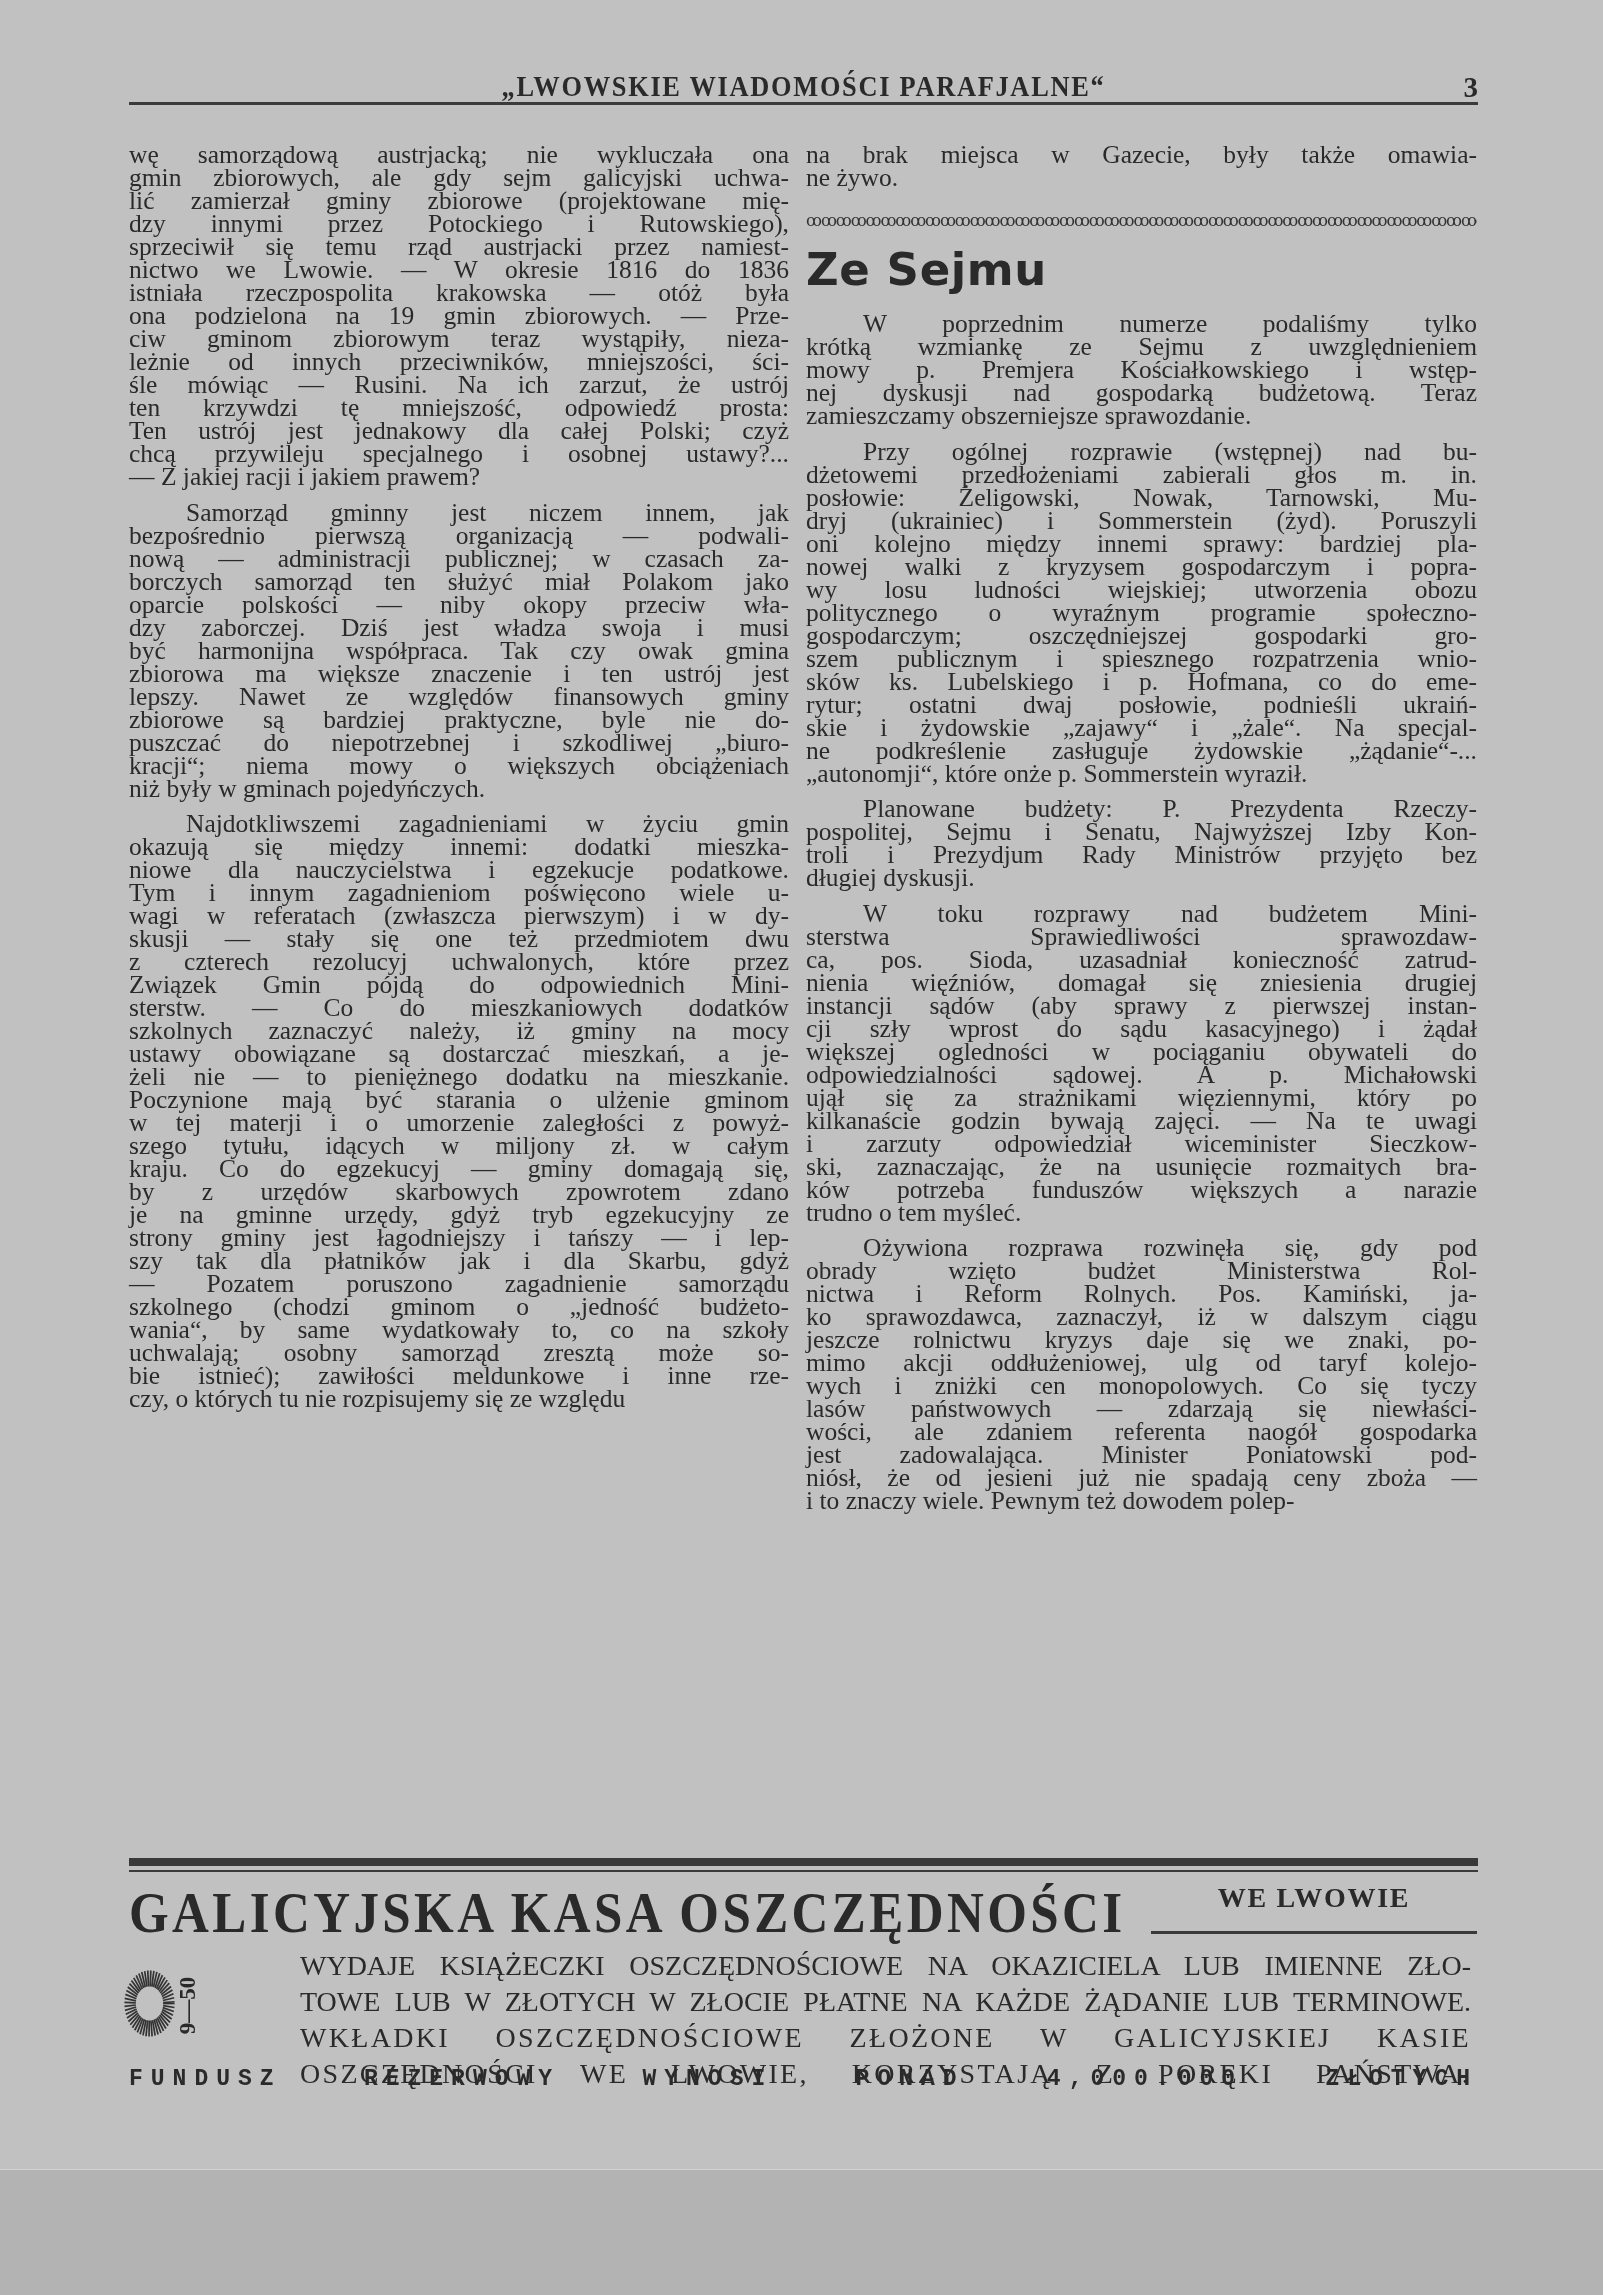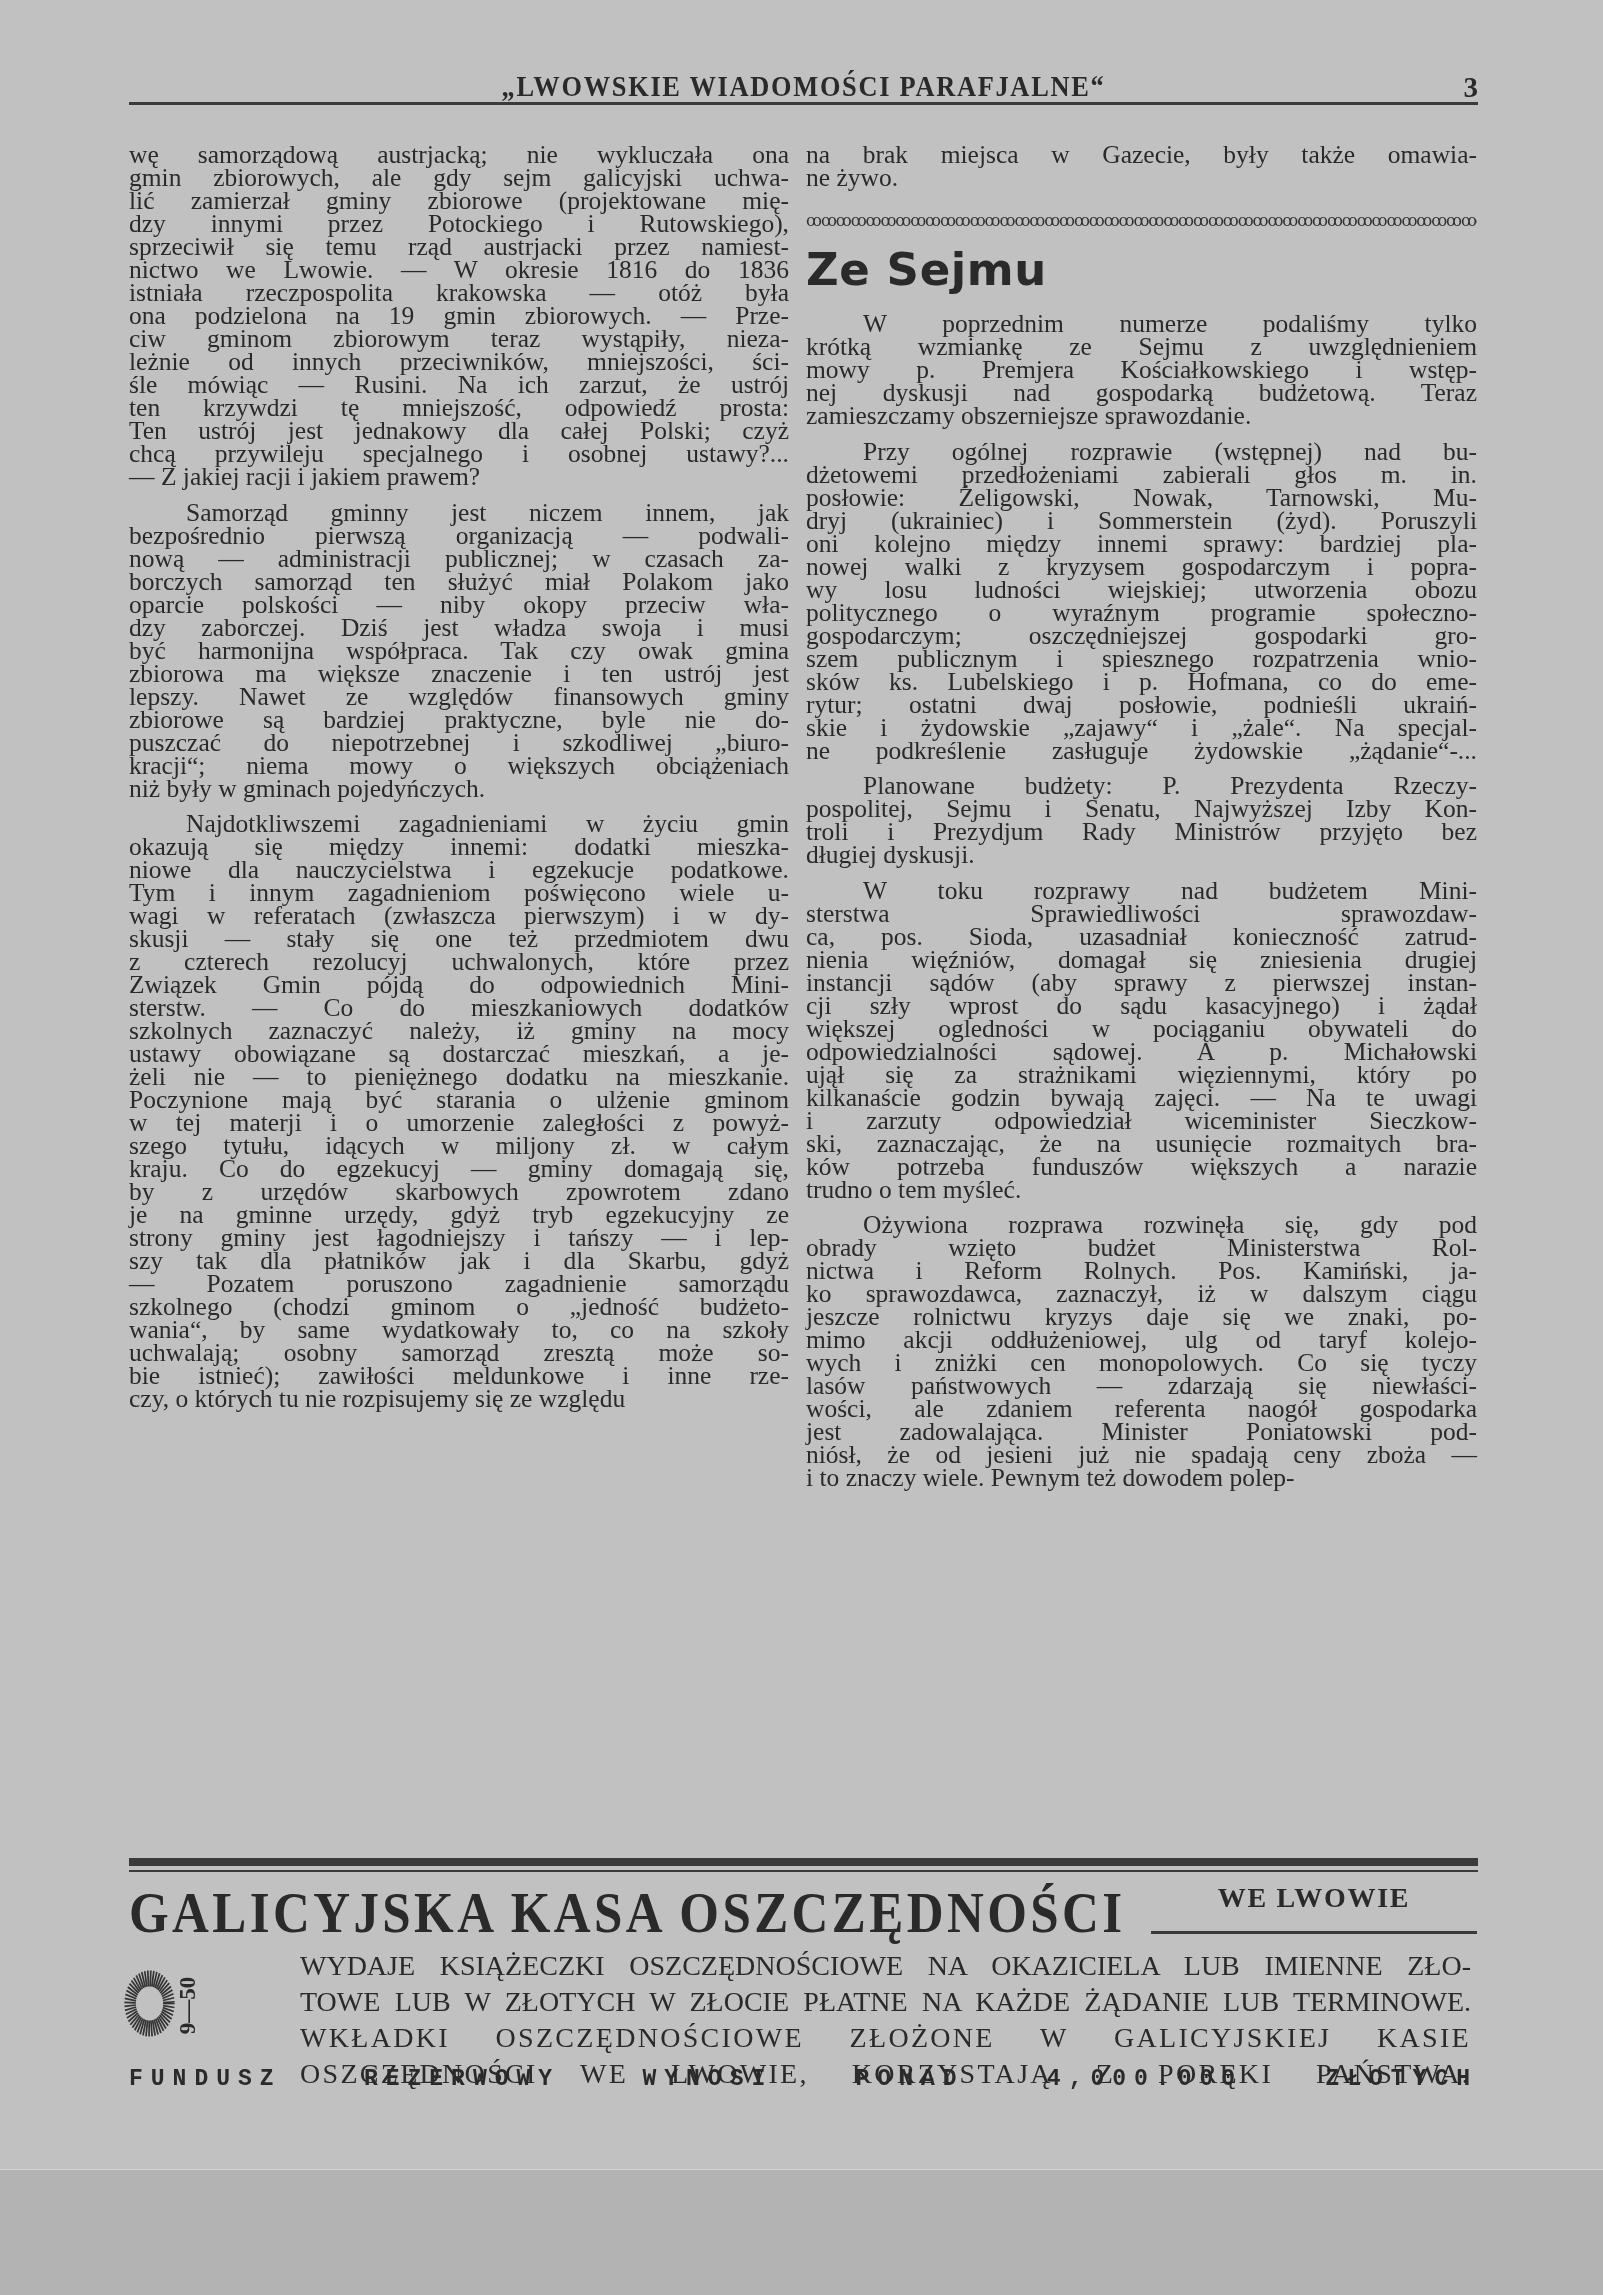--- a/index.html
+++ b/index.html
@@ -182,20 +182,21 @@
       <p>oni kolejno między innemi sprawy: bardziej pla-</p>
       <p>nowej walki z kryzysem gospodarczym i popra-</p>
       <p>wy losu ludności wiejskiej; utworzenia obozu</p>
       <p>politycznego o wyraźnym programie społeczno-</p>
       <p>gospodarczym; oszczędniejszej gospodarki gro-</p>
       <p>szem publicznym i spiesznego rozpatrzenia wnio-</p>
       <p>sków ks. Lubelskiego i p. Hofmana, co do eme-</p>
       <p>rytur; ostatni dwaj posłowie, podnieśli ukraiń-</p>
       <p>skie i żydowskie „zajawy“ i „żale“. Na specjal-</p>
       <p>ne podkreślenie zasługuje żydowskie „żądanie“-...</p>
+      <p class="last">„autonomji“, które onże p. Sommerstein wyraził.</p>
       <div class="para-gap"></div>
       <p class="indent">Planowane budżety: P. Prezydenta Rzeczy-</p>
       <p>pospolitej, Sejmu i Senatu, Najwyższej Izby Kon-</p>
       <p>troli i Prezydjum Rady Ministrów przyjęto bez</p>
       <p class="last">długiej dyskusji.</p>
       <div class="para-gap"></div>
       <p class="indent">W toku rozprawy nad budżetem Mini-</p>
       <p>sterstwa Sprawiedliwości sprawozdaw-</p>
       <p>ca, pos. Sioda, uzasadniał konieczność zatrud-</p>
       <p>nienia więźniów, domagał się zniesienia drugiej</p>

